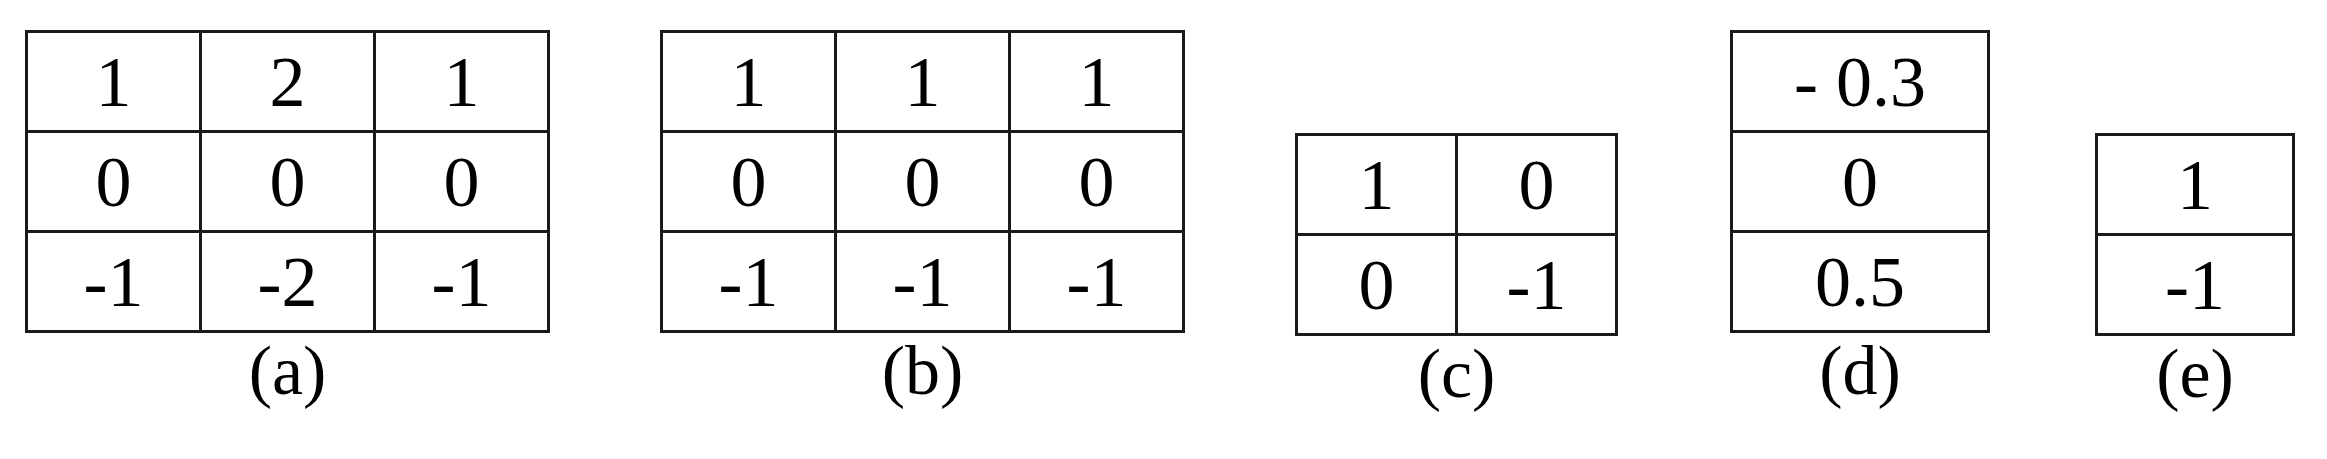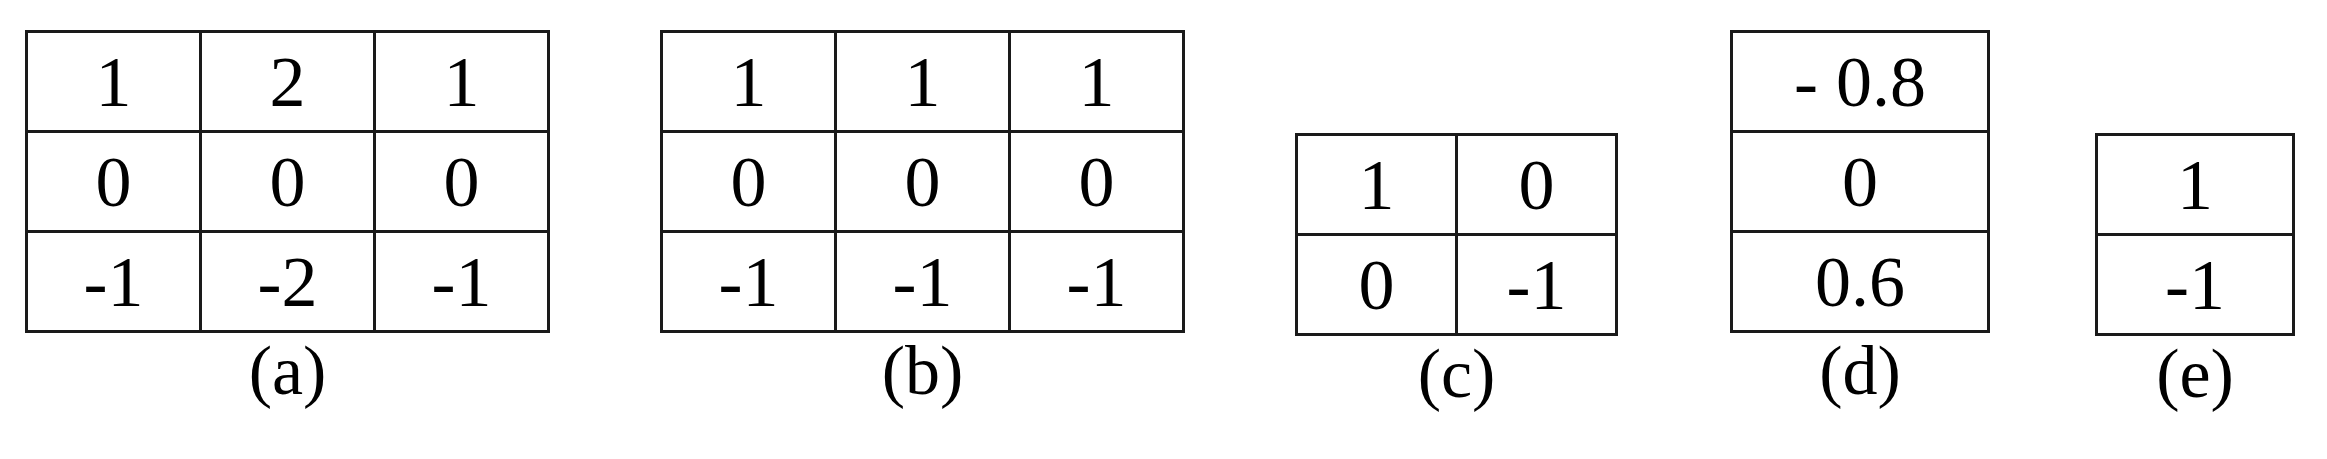--- a/index.html
+++ b/index.html
@@ -126,27 +126,27 @@
       </tr>
     </tbody>
       </table>
     <div class="kernel-caption">(c)</div>
   </div>
 
   <div class="kernel-group" id="kernel-d">
     <table class="kernel-table">
       <tbody>
           <tr>
-        <td>- 0.8</td>
+        <td>- 0.3</td>
       </tr>
       <tr>
         <td>0</td>
       </tr>
       <tr>
-        <td>0.6</td>
+        <td>0.5</td>
       </tr>
     </tbody>
       </table>
     <div class="kernel-caption">(d)</div>
   </div>
 
   <div class="kernel-group" id="kernel-e">
     <table class="kernel-table">
       <tbody>
           <tr>

